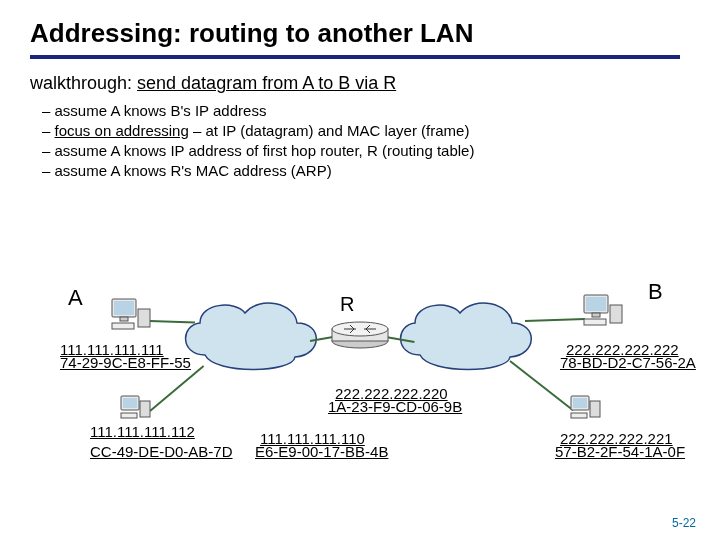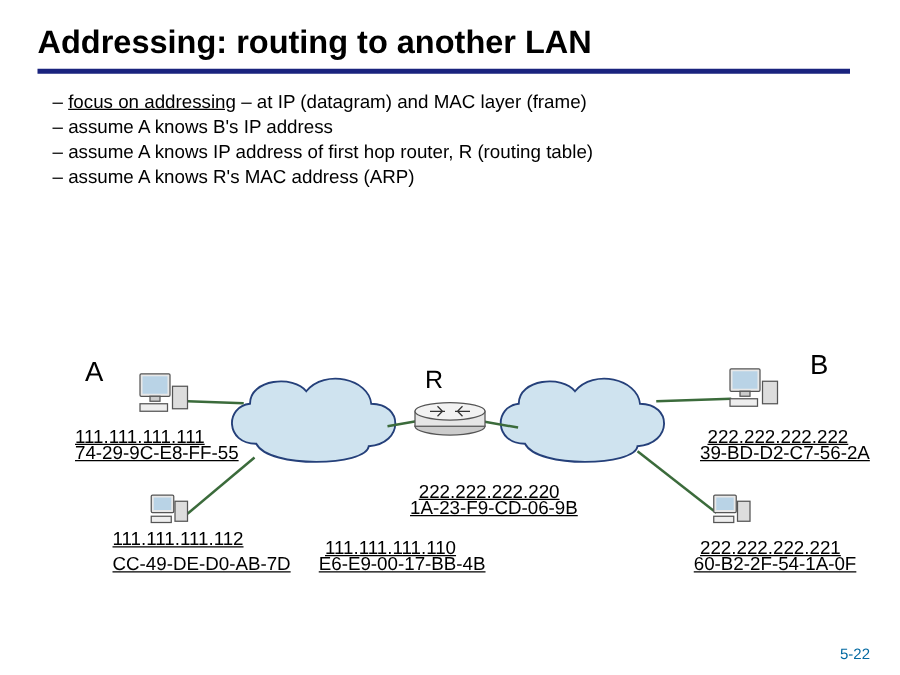--- a/index.html
+++ b/index.html
@@ -26,23 +26,26 @@
   .router { position: absolute; width: 60px; height: 28px; }
   .router svg { width: 100%; height: 100%; }
   .line { position: absolute; background: #3b6b3b; height: 2px; transform-origin: left center; }
 </style>
 </head>
 <body>
 
 <div class="slide">
   <div class="title">Addressing: routing to another LAN</div>
   <div class="rule"></div>
+  <div class="subtitle">
+    <span>walkthrough: </span><span class="u">send datagram from A to B via R</span>
+  </div>
   <ul class="bullets">
+    <li><span class="u"></span><span>assume A knows B's IP address</span></li>
     <li><span class="u">focus on addressing</span><span> – at IP (datagram) and MAC layer (frame)</span></li>
-    <li><span class="u"></span><span>assume A knows B's IP address</span></li>
     <li><span class="u"></span><span>assume A knows IP address of first hop router, R (routing table)</span></li>
     <li><span class="u"></span><span>assume A knows R's MAC address (ARP)</span></li>
   </ul>
 </div>
 
 <div class="diagram">
 
   <svg class="cloud" style="left:175px; top:30px;" width="150" height="80" viewBox="0 0 150 80">
     <path d="M30,60 C5,60 5,30 25,28 C25,8 60,5 70,18 C85,0 120,8 122,28 C148,28 148,60 120,62 C118,78 40,80 30,60 Z" fill="#cfe3ef" stroke="#25407a" stroke-width="1.5"></path>
   </svg>
@@ -104,28 +107,28 @@
     <svg viewBox="0 0 42 36">
       <rect x="2" y="2" width="24" height="18" rx="1" fill="#e8e8e8" stroke="#555"></rect>
       <rect x="4" y="4" width="20" height="14" fill="#b9d3e6"></rect>
       <rect x="10" y="20" width="8" height="4" fill="#ccc" stroke="#555"></rect>
       <rect x="28" y="12" width="12" height="18" fill="#ddd" stroke="#555"></rect>
       <rect x="2" y="26" width="22" height="6" fill="#eee" stroke="#555"></rect>
     </svg>
   </div>
   <div class="label-B" style="left:648px; top:14px;">B</div>
   <div class="addr" style="left:566px; top:76px;text-align:center;">222.222.222.222</div>
-  <div class="addr" style="left:560px; top:89px;">39-BD-D2-C7-56-2A</div>
+  <div class="addr" style="left:560px; top:89px;">78-BD-D2-C7-56-2A</div>
 
   <div class="small-host" style="left:570px; top:130px;">
     <svg viewBox="0 0 34 28">
       <rect x="1" y="1" width="18" height="14" rx="1" fill="#e8e8e8" stroke="#555"></rect>
       <rect x="3" y="3" width="14" height="10" fill="#b9d3e6"></rect>
       <rect x="20" y="6" width="10" height="16" fill="#ddd" stroke="#555"></rect>
       <rect x="1" y="18" width="16" height="5" fill="#eee" stroke="#555"></rect>
     </svg>
   </div>
   <div class="addr" style="left:560px; top:165px;">222.222.222.221</div>
-  <div class="addr" style="left:555px; top:178px;">60-B2-2F-54-1A-0F</div>
+  <div class="addr" style="left:555px; top:178px;">57-B2-2F-54-1A-0F</div>
 
 </div>
 
 <div class="page-num">5-22</div>
 
 </body></html>

